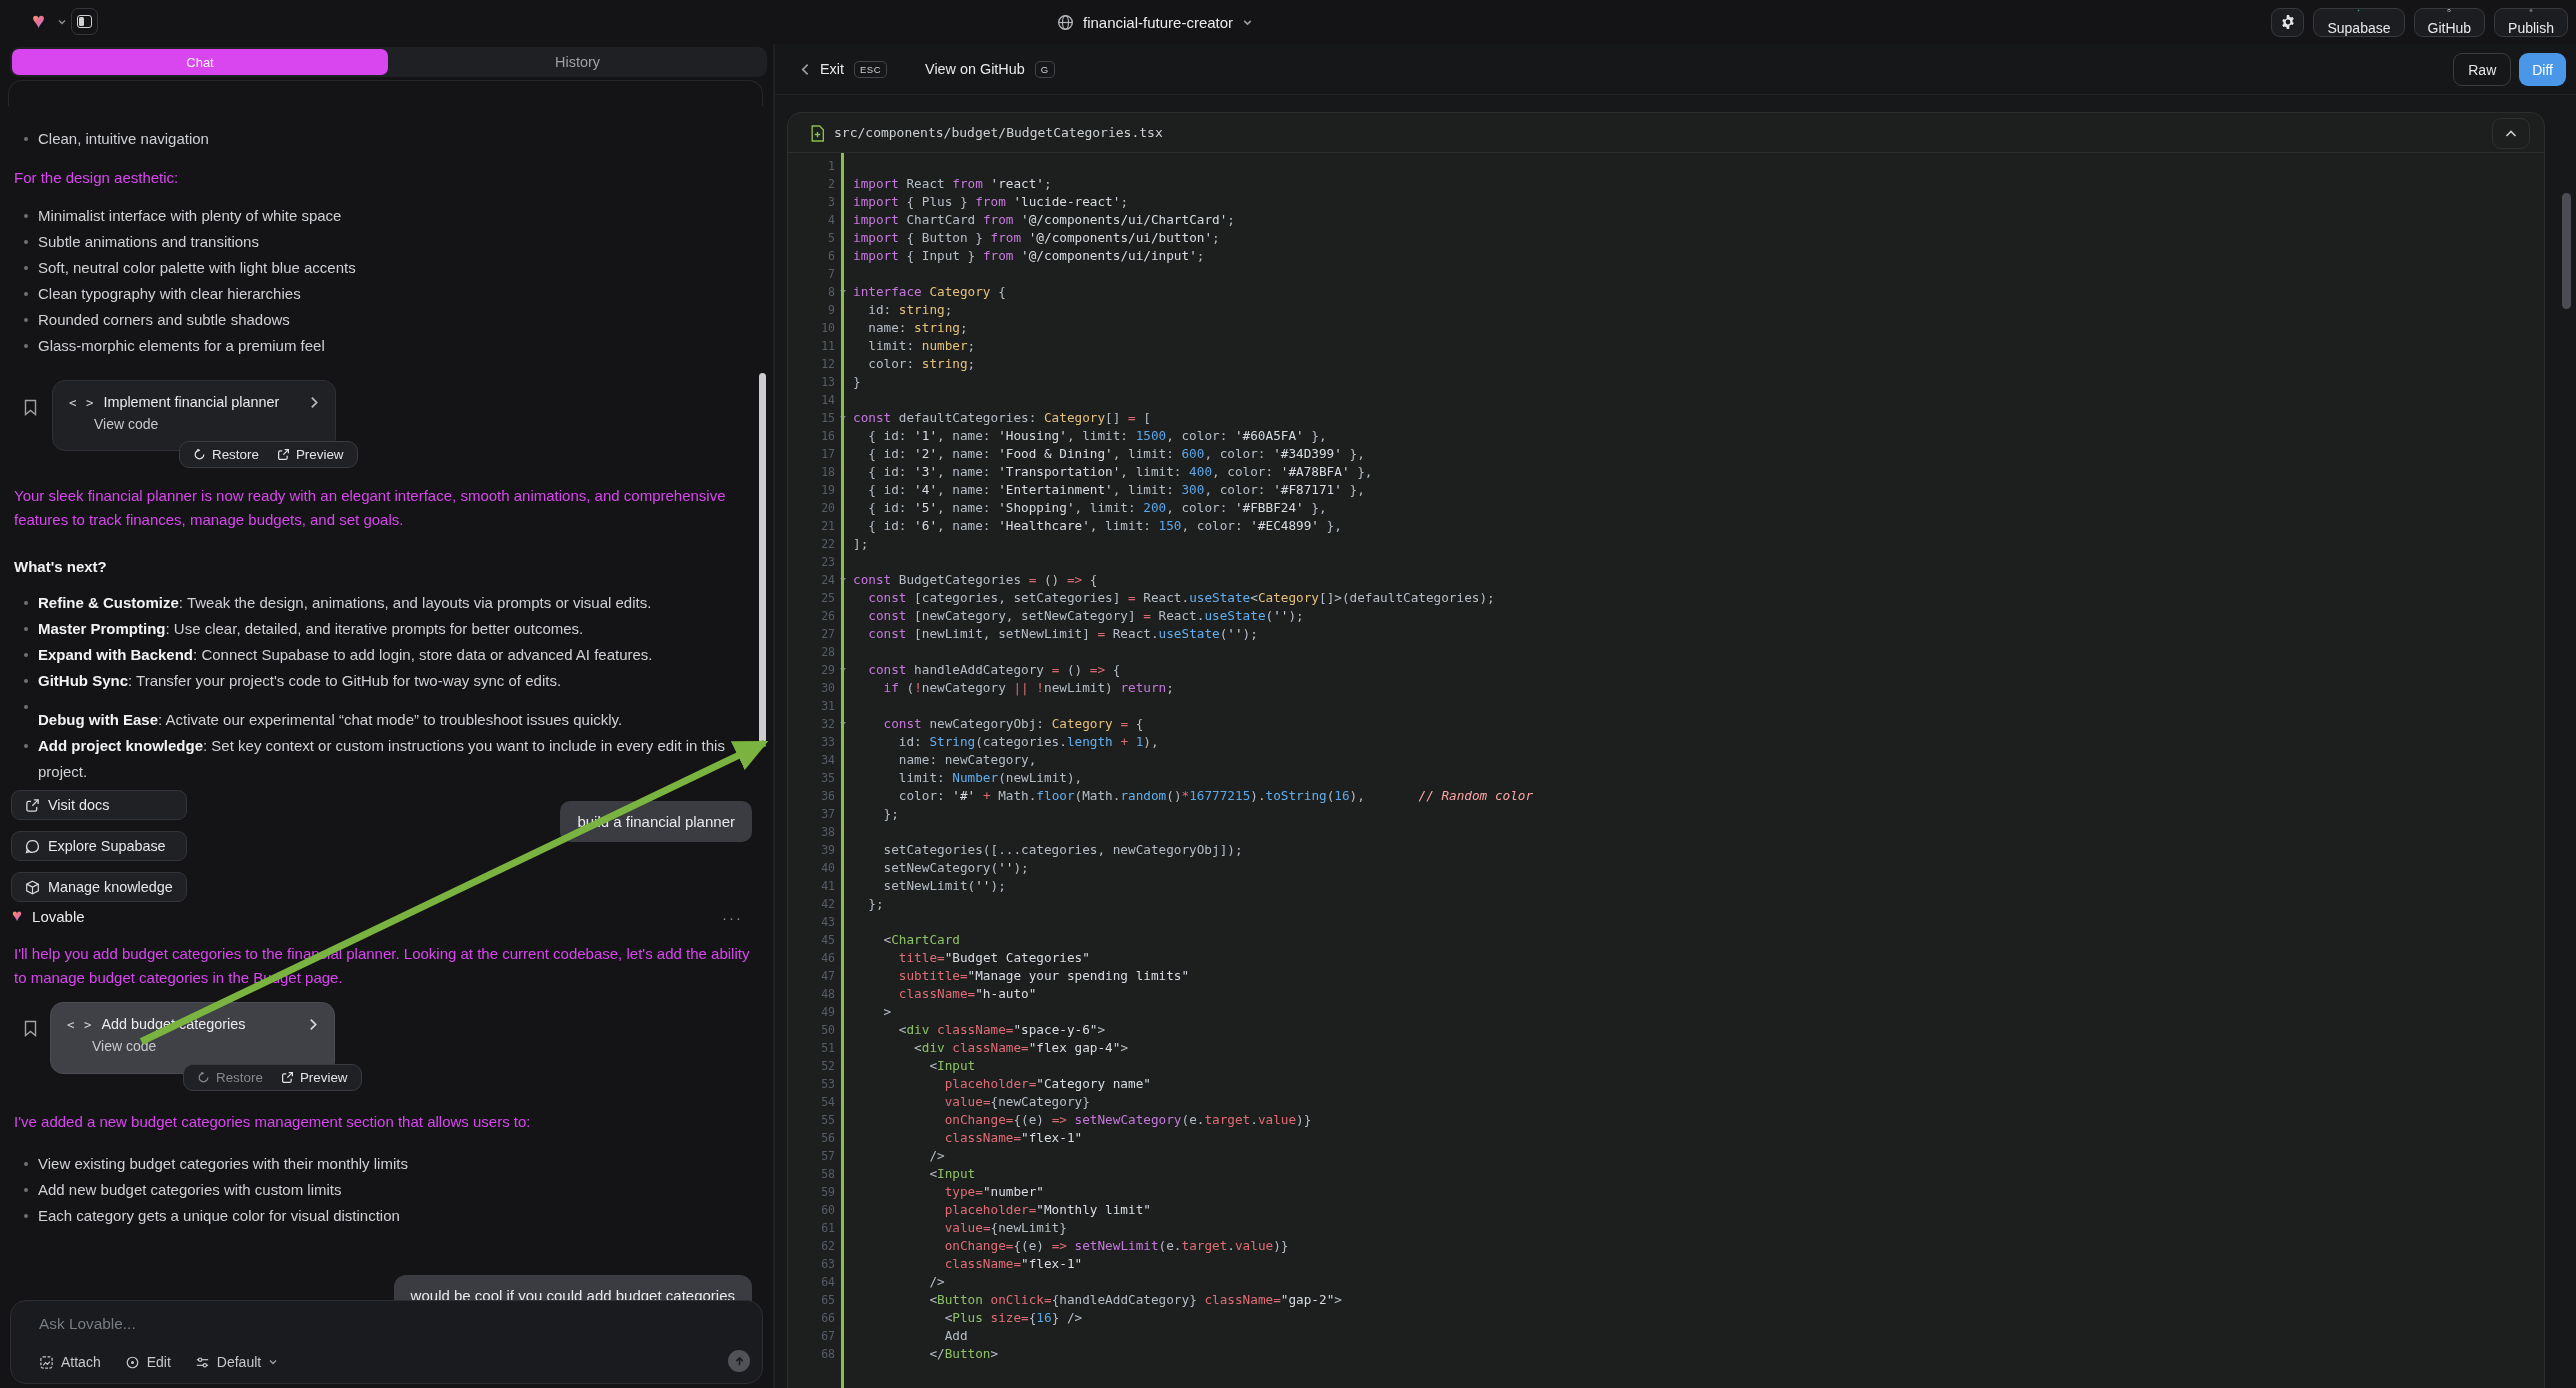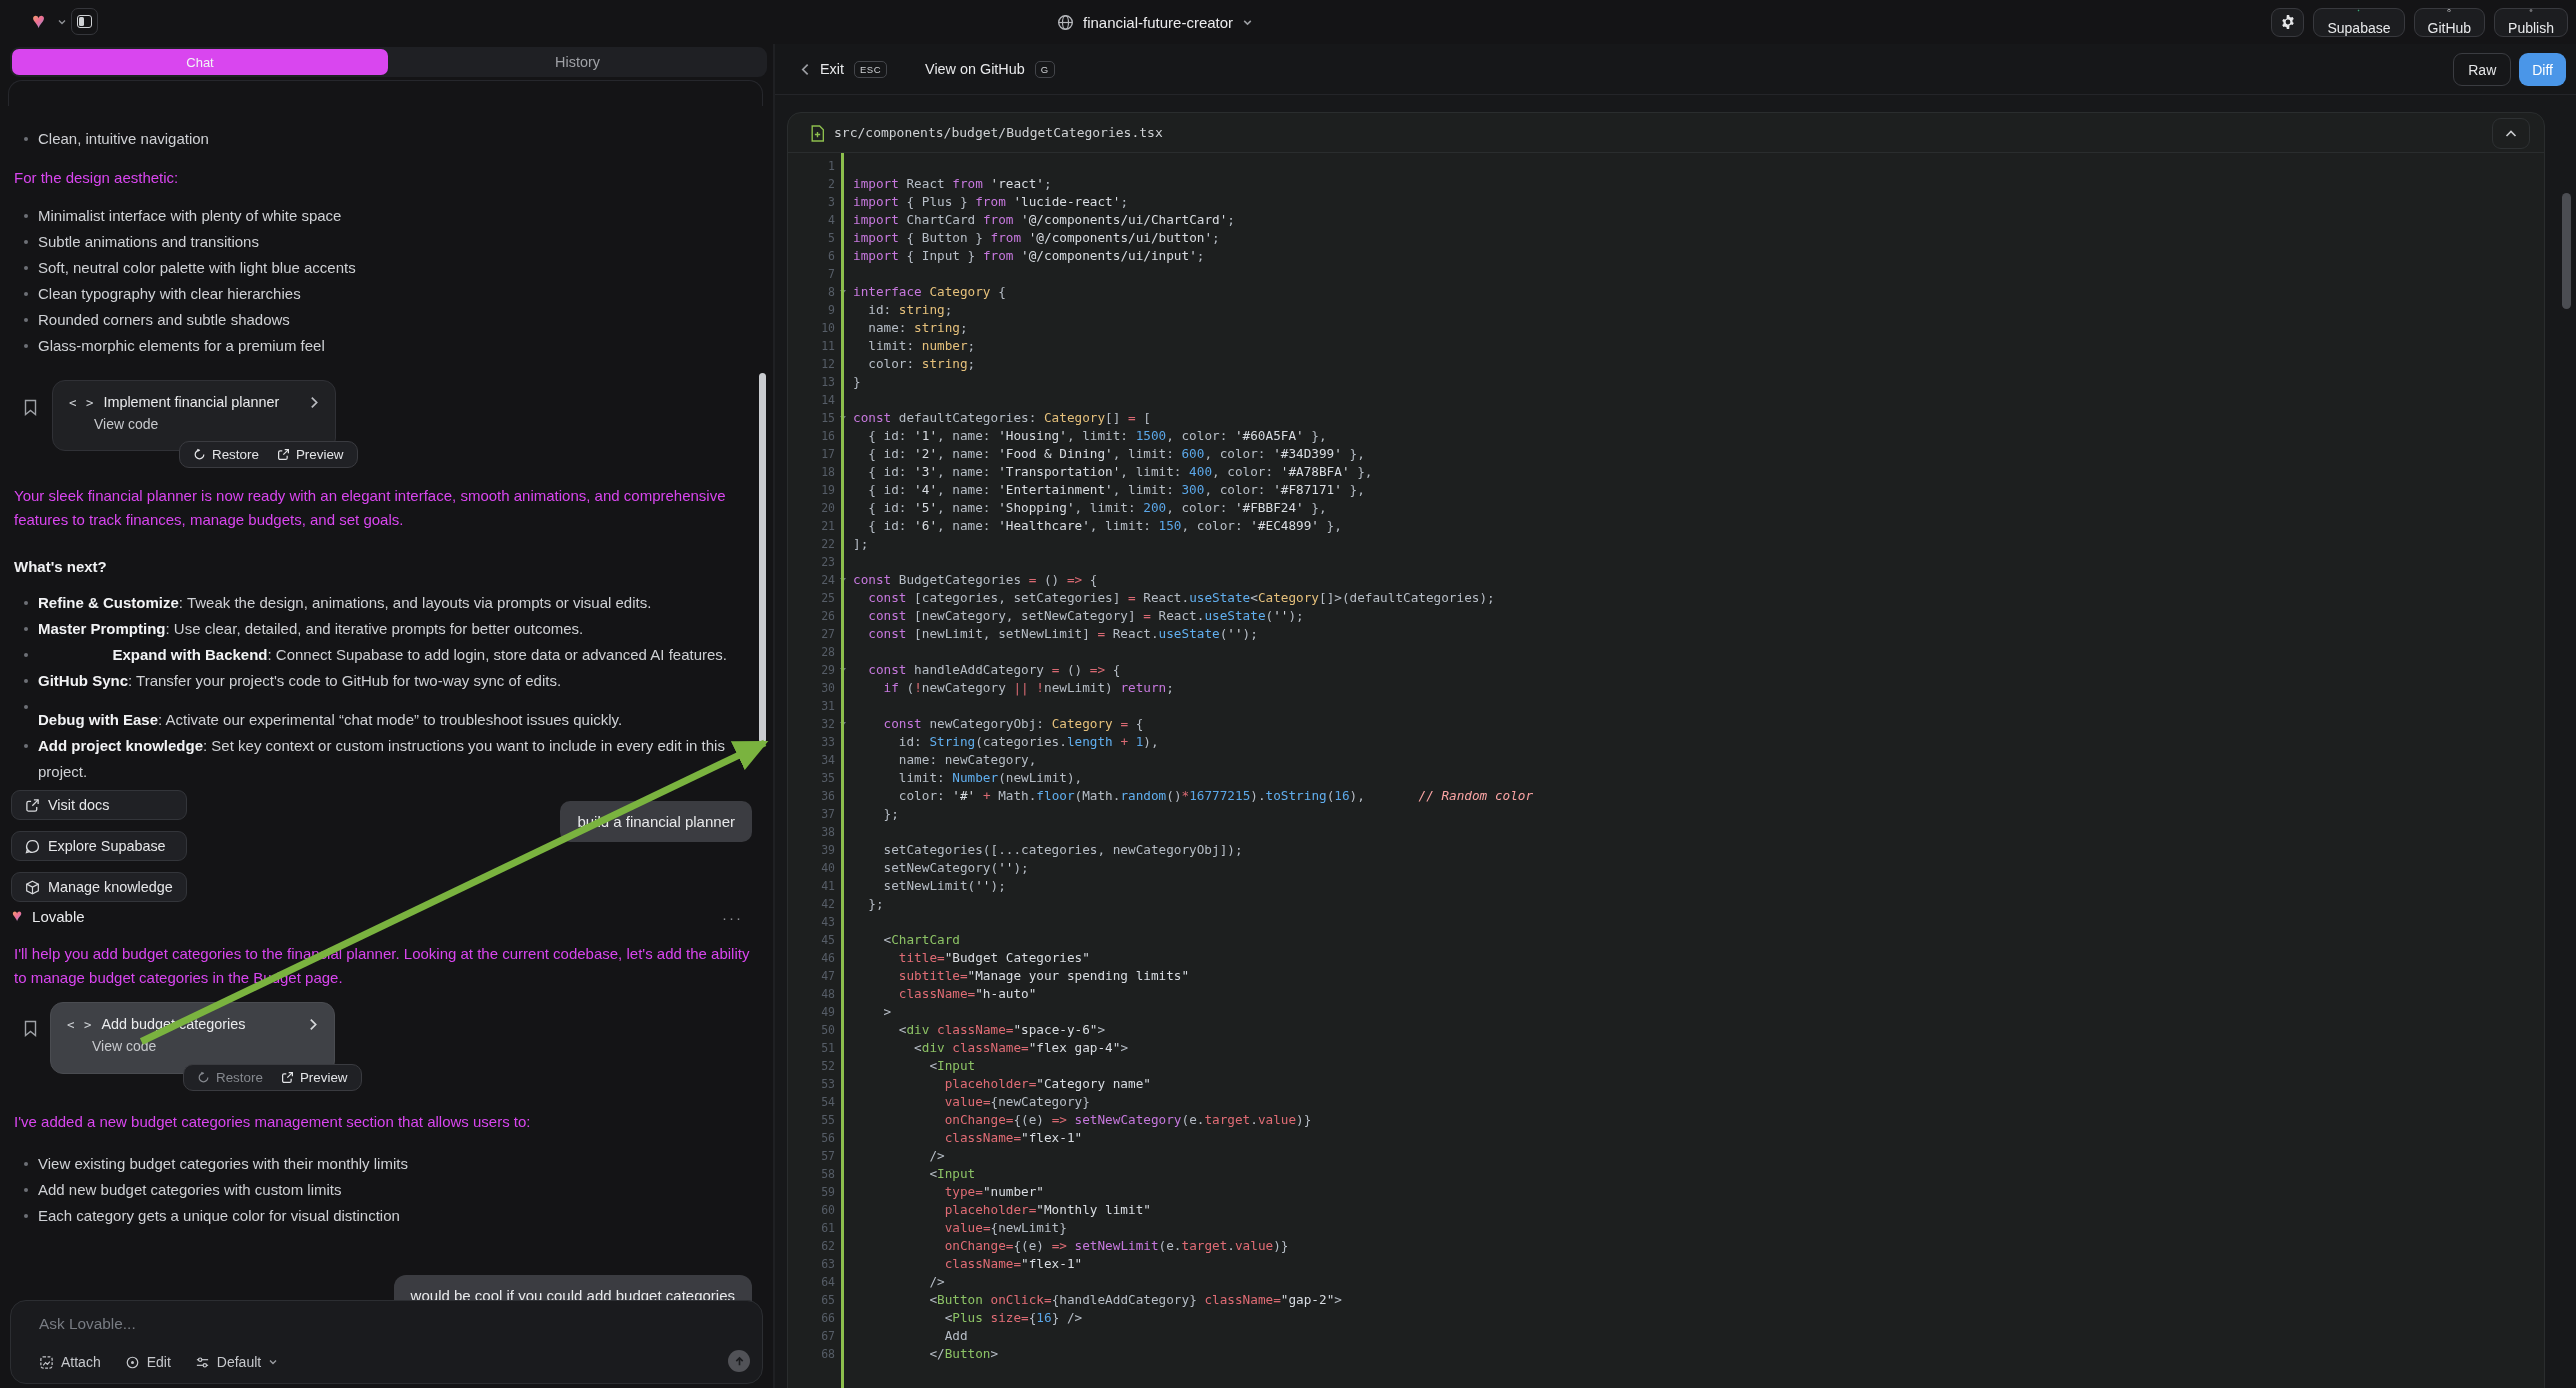--- a/index.html
+++ b/index.html
@@ -247,21 +247,21 @@
         <div class="b-item">
           <span class="dot"></span>
           <span class="b-tx" style="width: 689px; display: inline-block;"><b>Refine &amp; Customize</b>: Tweak the design, animations, and layouts via prompts or visual edits.</span>
         </div>
         <div class="b-item">
           <span class="dot"></span>
           <span class="b-tx" style="width: 689px; display: inline-block;"><b>Master Prompting</b>: Use clear, detailed, and iterative prompts for better outcomes.</span>
         </div>
         <div class="b-item">
           <span class="dot"></span>
-          <span class="b-tx" style="width: 689px; display: inline-block; text-align: right;"><b>Expand with Backend</b>: Connect Supabase to add login, store data or advanced AI features.</span>
+          <span class="b-tx" style="width: 689px; display: inline-block;"><b>Expand with Backend</b>: Connect Supabase to add login, store data or advanced AI features.</span>
         </div>
         <div class="b-item">
           <span class="dot"></span>
           <span class="b-tx" style="width: 689px; display: inline-block;"><b>GitHub Sync</b>: Transfer your project's code to GitHub for two-way sync of edits.</span>
         </div>
         <div class="b-item">
           <span class="dot"></span>
           <span class="b-tx" style="width: 689px; display: inline-block; margin-top: 13px;"><b>Debug with Ease</b>: Activate our experimental “chat mode” to troubleshoot issues quickly.</span>
         </div>
         <div class="b-item">

